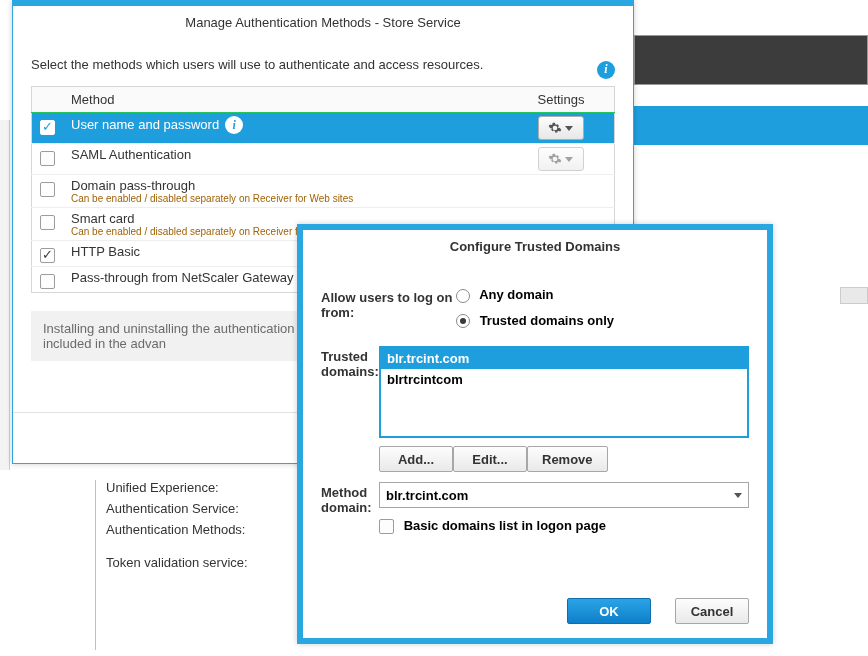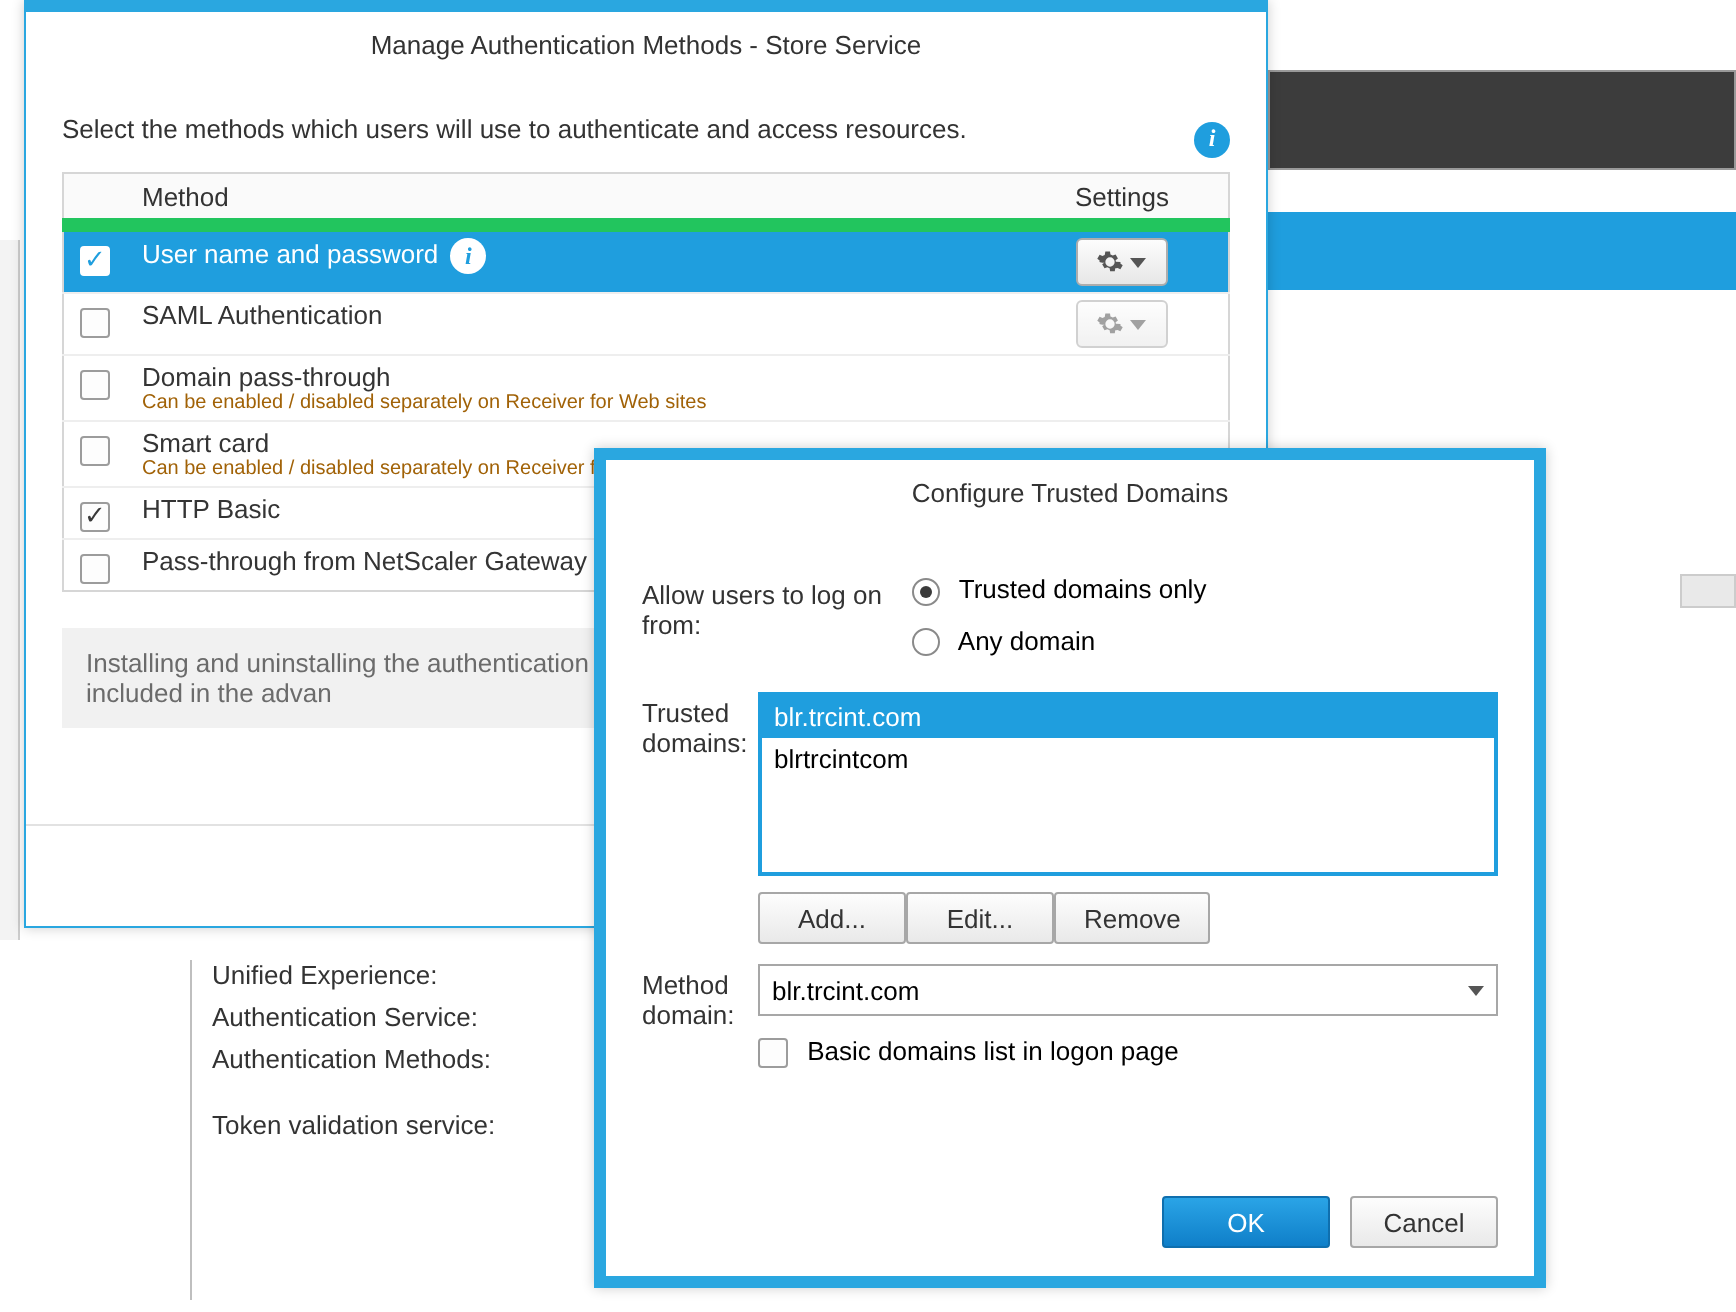--- a/index.html
+++ b/index.html
@@ -19,21 +19,21 @@
   .titlebar { height:32px; background:#fff; display:flex; align-items:center; justify-content:center; color:#333; }
   .win-body { padding:15px 18px 12px 18px; }
 
   
   #win-auth { left:12px; top:0; width:622px; height:464px; border-top-width:6px; }
   .intro { margin:4px 0 14px 0; color:#333; }
   .info-dot { display:inline-flex; width:18px; height:18px; border-radius:50%; background:#1f9ede; color:#fff; align-items:center; justify-content:center; font-weight:bold; font-style:italic; font-family:Georgia,serif; font-size:12px;}
   .intro-row { display:flex; justify-content:space-between; align-items:center; }
 
   table.methods { width:100%; border-collapse:collapse; border:1px solid #d6d6d6;}
-  table.methods th { text-align:left; font-weight:normal; color:#333; background:#fafafa; height:26px; padding:0 8px; border-bottom:7px solid #22c55e;}
+  table.methods th { text-align:left; font-weight:normal; color:#333; background:#fafafa; height:26px; padding:0 8px; border-bottom:1px solid #22c55e;}
   table.methods th:first-child { width:30px;}
   table.methods th:last-child  { width:85px;}
   table.methods td { padding:3px 8px; vertical-align:top; color:#343434; border-top:1px solid #eee;}
   tr.method-row td:first-child { text-align:center; padding-top:6px;}
   .m-sub { color:#a16207; font-size:10px; }
   tr.sel { background:#1f9ede; color:#fff;margin-left:30px; }
   tr.sel td, tr.sel .m-sub { color:#fff; }
   .chk { width:15px; height:15px; display:inline-block; border:1px solid #9c9c9c; border-radius:2px; background:#fdfdfd; vertical-align:middle; position:relative;}
   .chk.on::after { content:"✓"; position:absolute; left:1px; top:-2px; font-size:13px; color:#3a3a3a; }
   tr.sel .chk { border-color:#fff; background:#fff;}
@@ -41,37 +41,37 @@
 
   .gear-btn { width:46px; height:24px; border:1px solid #adadad; border-radius:3px; background:linear-gradient(#fdfdfd,#e7e7e7); display:inline-flex; align-items:center; justify-content:center; gap:3px; color:#555;}
   .gear-btn.off { opacity:.55; }
   .gear-svg { width:14px; height:14px; }
   .caret { width:0;height:0;border-left:4px solid transparent;border-right:4px solid transparent;border-top:5px solid #555;}
 
   .note-box { margin-top:18px; background:#f1f1f1; padding:10px 12px; color:#6b6b6b; }
   .dlg-footer-sep { position:absolute; left:0; right:0; bottom:50px; height:1px; background:#e2e2e2;}
 
   
-  #win-dom { left:297px; top:224px; width:476px; height:420px; border-width:6px; }
+  #win-dom { left:297px; top:224px; width:476px; height:420px; border-width:6px;font-weight:bold; }
   #win-dom .titlebar { background:#fff; }
   .form-row { display:flex; align-items:flex-start; margin:10px 0; }
   .form-row > label { width:135px; padding-top:3px; color:#333;}
   .radio-col { display:flex; flex-direction:column; gap:10px;}
   .radio { width:14px; height:14px; border:1px solid #8a8a8a; border-radius:50%; display:inline-block; vertical-align:middle; margin-right:6px; position:relative; background:#fff;}
   .radio.on::after{ content:""; position:absolute; left:3px; top:3px; width:6px; height:6px; background:#3a3a3a; border-radius:50%;}
 
   .listbox { width:370px; height:92px; border:2px solid #1f9ede; background:#fff; }
   .listbox .item { padding:3px 6px; }
   .listbox .item.sel { background:#1f9ede; color:#fff;}
   .mini-row { display:flex; margin-top:8px;}
   .btn { min-width:74px; height:26px; padding:0 14px; border:1px solid #a7a7a7; border-radius:2px; background:linear-gradient(#fdfdfd,#e9e9e9); color:#333; display:inline-flex; align-items:center; justify-content:center;}
   .btn.primary { background:linear-gradient(#2aa4e6,#0f7fc9); color:#fff; border-color:#0f6fae; min-width:84px;}
   .combo { width:370px; height:26px; border:1px solid #a7a7a7; background:#fff; display:flex; align-items:center; justify-content:space-between; padding:0 6px;}
   .combo .caret { border-top-color:#555;}
-  .dom-footer { position:absolute; bottom:14px; right:18px; display:flex; gap:10px;}
+  .dom-footer { position:absolute; bottom:14px; right:18px; display:flex; gap:24px;}
 </style>
 </head>
 <body>
 
 <div class="bg-strip-dark"></div>
 <div class="bg-label">ription Enabled</div>
 <div class="bg-strip-blue"></div>
 <div class="bg-bar"></div>
 <div class="bg-left-edge"></div>
 <div class="bg-panel">
@@ -160,26 +160,26 @@
 </div>
 
 <div id="win-dom" class="window">
   <div class="titlebar">Configure Trusted Domains</div>
   <div class="win-body">
 
     <div class="form-row">
       <label>Allow users to log on from:</label>
       <div class="radio-col">
         <div>
+          <span class="radio" id="radio-any"></span>
+          <span>Any domain</span>
+        </div>
+        <div>
           <span class="radio on" id="radio-trusted"></span>
           <span>Trusted domains only</span>
-        </div>
-        <div>
-          <span class="radio" id="radio-any"></span>
-          <span>Any domain</span>
         </div>
       </div>
     </div>
 
     <div class="form-row" style="margin-top:18px;">
       <label>Trusted domains:</label>
       <div>
         <div class="listbox" id="dom-list">
             <div class="item sel">blr.trcint.com</div>
             <div class="item">blrtrcintcom</div>

